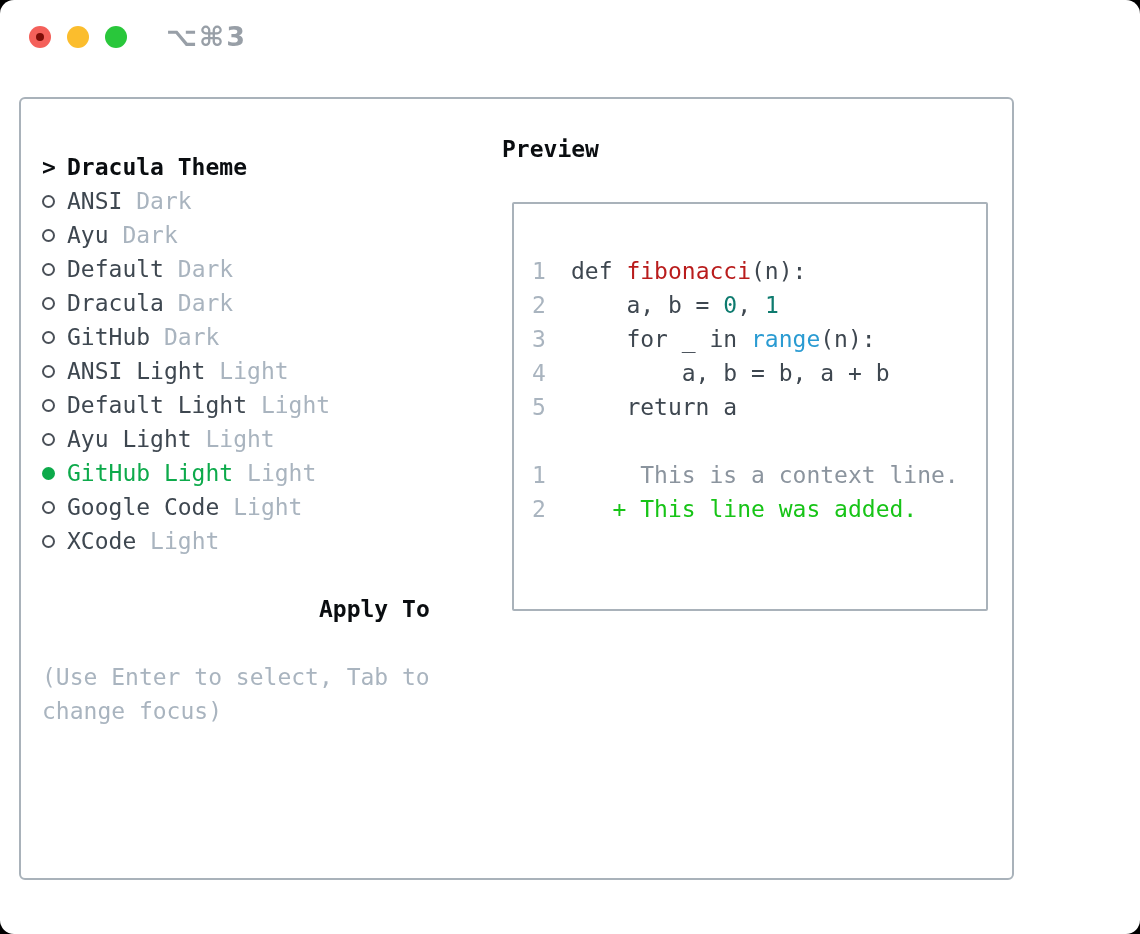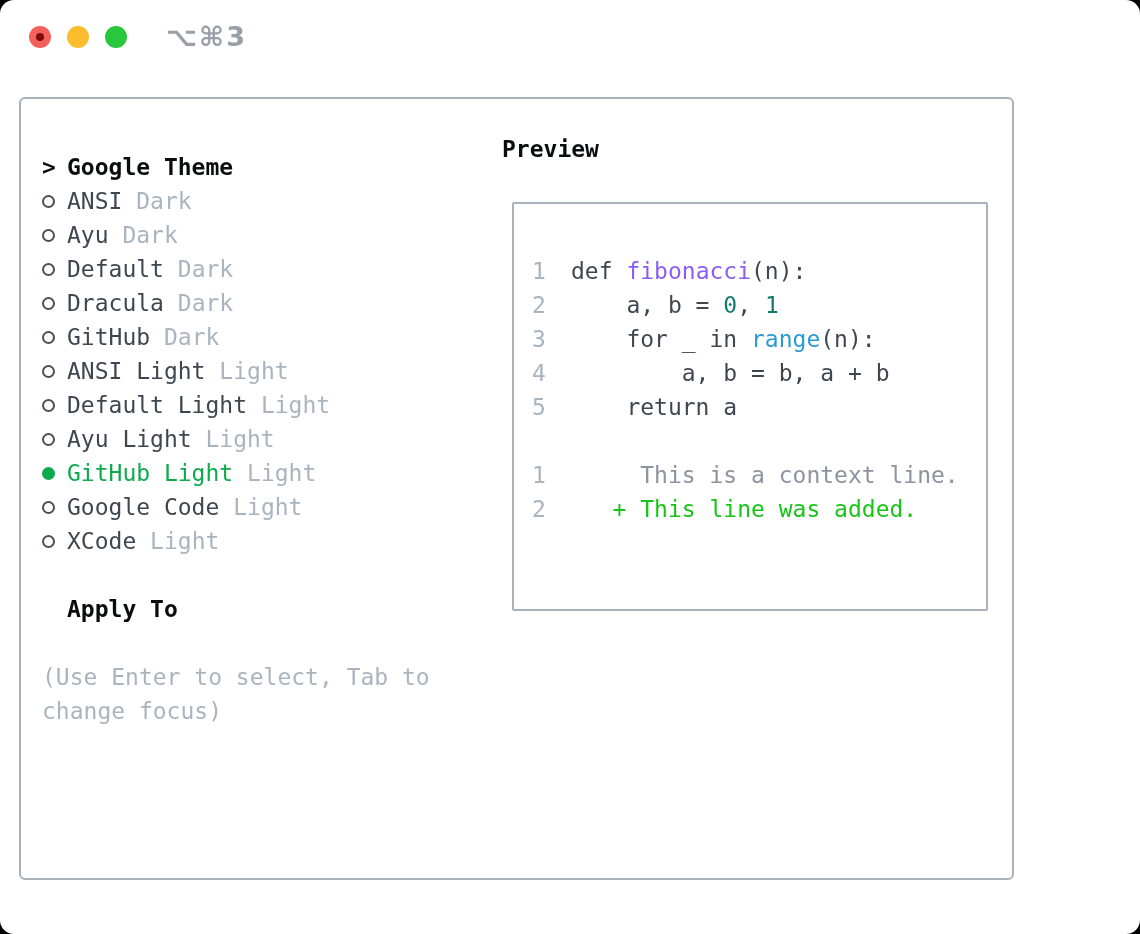--- a/index.html
+++ b/index.html
@@ -44,40 +44,40 @@
     font-weight:bold; color:#0a0d10;
   }
   .bullet {
     display:inline-block; width:13px; height:13px; border-radius:50%;
     border:2px solid #4a5058; margin-right:12px; vertical-align:1px;
   }
   .bullet.sel { border-color:#0daa4b; background:#0daa4b; }
   .t-name { color:#3e4750; }
   .t-name.sel { color:#0daa4b; }
   .t-variant { color:#a9b4bf; }
-  .indent { padding-left:25px; }
+  .indent { padding-left:25px;text-align:right; }
   .muted { color:#a9b4bf; }
   .sel-green { color:#0daa4b; }
 
   
   .preview-title {
     position:absolute; left:481px; top:33px;
     font-size:23px; line-height:34px; font-weight:bold; color:#0a0d10;
   }
   .preview-box {
     position:absolute; left:491px; top:103px; width:476px; height:409px;
     border:2px solid #a9b2ba; border-radius:2px; background:#fff;
     padding:50px 0 0 18px; overflow:hidden;
   }
   .pline { line-height:34px; font-size:23px; white-space:pre; }
   .ln {
     display:inline-block; width:14px; margin-right:25px; color:#a9b4bf;
   }
   .c-code    { color:#3e4750; }
-  .c-func    { color:#8b5cf6; }
+  .c-func    { color:#b91c1c; }
   .c-num     { color:#0e7b6f; }
   .c-builtin { color:#2a9bd2; }
   .d-context { color:#8b949e; }
   .d-deleted { color:#c7342a; }
   .d-added   { color:#17c417; }
 </style>
 </head>
 <body>
 
 <div class="window">
@@ -87,21 +87,21 @@
       <span class="dot"></span>
     </span>
     <span class="tl yellow"></span>
     <span class="tl green"></span>
     <span class="shortcut">⌥⌘3</span>
   </div>
 
   <div class="panel">
 
     <div class="left-col">
-      <div class="row hdr"><span class="cursor-mark">&gt;</span><span>Google Theme</span></div>
+      <div class="row hdr"><span class="cursor-mark">&gt;</span><span>Dracula Theme</span></div>
 
       <div id="theme-list">
           <div class="row"><span class="bullet"></span><span class="t-name">ANSI</span> <span class="t-variant">Dark</span></div>
           <div class="row"><span class="bullet"></span><span class="t-name">Ayu</span> <span class="t-variant">Dark</span></div>
           <div class="row"><span class="bullet"></span><span class="t-name">Default</span> <span class="t-variant">Dark</span></div>
           <div class="row"><span class="bullet"></span><span class="t-name">Dracula</span> <span class="t-variant">Dark</span></div>
           <div class="row"><span class="bullet"></span><span class="t-name">GitHub</span> <span class="t-variant">Dark</span></div>
           <div class="row"><span class="bullet"></span><span class="t-name">ANSI Light</span> <span class="t-variant">Light</span></div>
           <div class="row"><span class="bullet"></span><span class="t-name">Default Light</span> <span class="t-variant">Light</span></div>
           <div class="row"><span class="bullet"></span><span class="t-name">Ayu Light</span> <span class="t-variant">Light</span></div>

